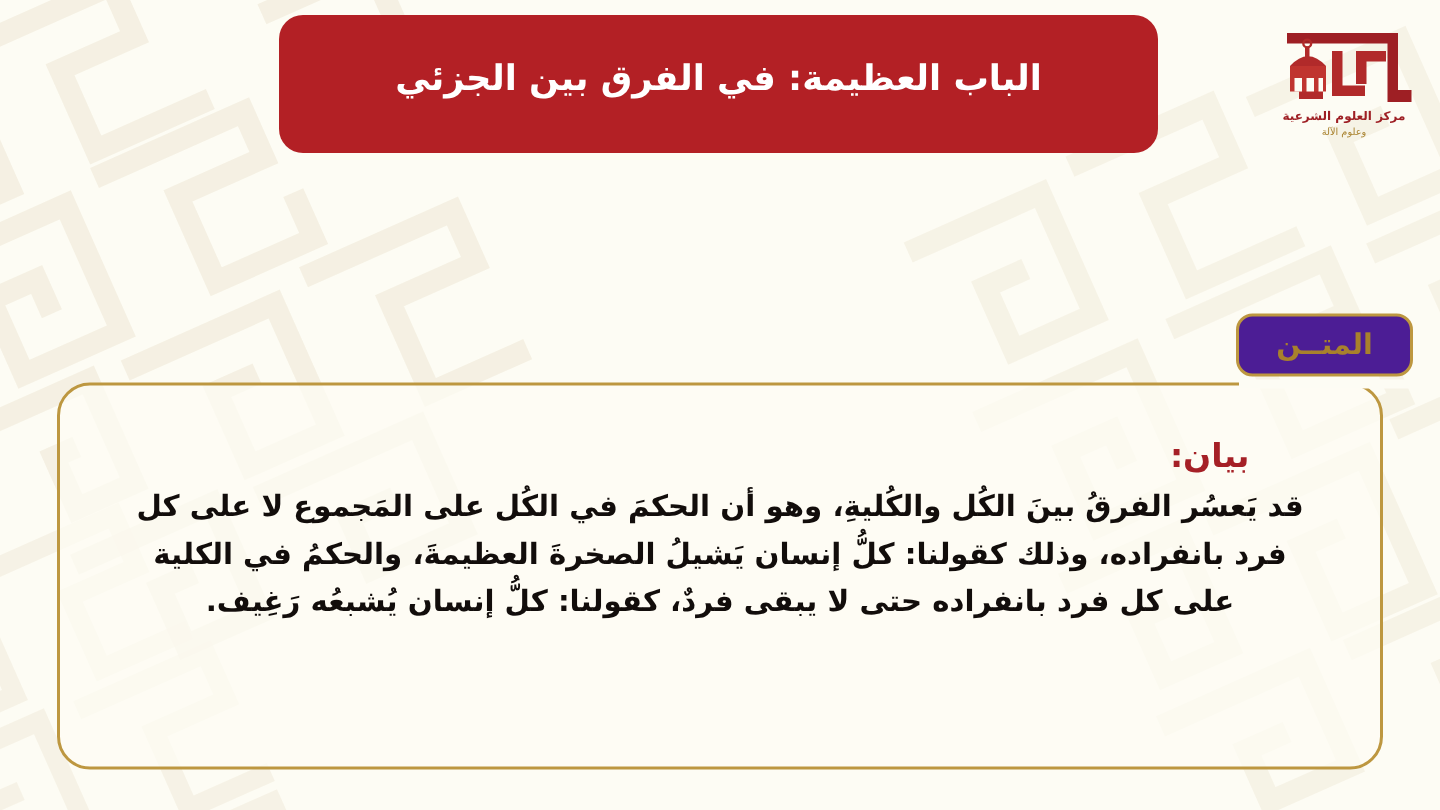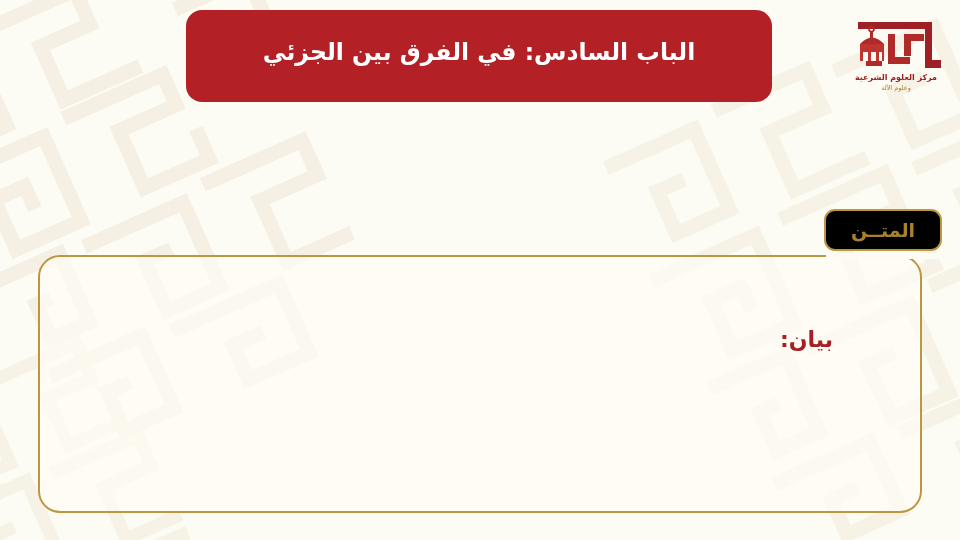--- a/index.html
+++ b/index.html
@@ -94,21 +94,21 @@
 
   
   #matn-tab {
     position: absolute;
     right: 18px;
     top: 209px;
     width: 118px;
     height: 42px;
     border: 2.2px solid #bd9740;
     border-radius: 11px;
-    background: #000000;
+    background: #4c1d95;
     display: flex;
     align-items: center;
     justify-content: center;
     z-index: 4;
     box-sizing: border-box;
   }
   #matn-tab-label {
     color: #a8812c;
     font-family: "DejaVu Sans", sans-serif;
     font-size: 19px;
@@ -140,21 +140,21 @@
     z-index: 3;
   }
 
   #content-inner {
     position: absolute;
     left: 38px;
     top: 255px;
     width: 884px;
     height: 258px;
     box-sizing: border-box;
-    padding: 72px 34px 20px 34px;
+    padding: 37px 34px 20px 34px;
     z-index: 5;
     direction: rtl;
     text-align: center;
   }
 
   #bayan-label {
     color: #a52026;
     font-family: "DejaVu Sans", sans-serif;
     font-weight: bold;
     font-size: 22px;
@@ -221,21 +221,21 @@
         <path d="M72 66 h50 v18 h-28 v30 h32"></path>
         <path d="M16 120 h42 v40 h-24 v-20 h12"></path>
         <path d="M70 124 h52 v38 h-28 v-18 h14"></path>
       </g>
     </svg>
 
   </div>
 
   <div id="title-banner">
     <div id="title-text">
-      <span>الباب السادس: في الفرق بين الجزئي</span><br>
+      <span>الباب العظيمة: في الفرق بين الجزئي</span><br>
     </div>
   </div>
 
   <svg id="logo" viewBox="0 0 104 82" xmlns="http://www.w3.org/2000/svg">
 
     <rect x="14" y="8" width="74" height="7" fill="#9e1f24"></rect>
     <rect x="81" y="8" width="7" height="46" fill="#9e1f24"></rect>
     <rect x="60" y="20" width="7" height="22" fill="#b12a2a"></rect>
     <rect x="60" y="20" width="20" height="7" fill="#b12a2a"></rect>
     <rect x="44" y="20" width="7" height="30" fill="#b12a2a"></rect>
@@ -260,15 +260,16 @@
 
   <div id="content-box"></div>
   <div id="tab-notch"></div>
 
   <div id="matn-tab">
     <span id="matn-tab-label">المتــن</span>
   </div>
 
   <div id="content-inner">
     <div id="bayan-label">بيان:</div>
+    <div id="body-paragraph">قد يَعسُر الفرقُ بينَ الكُل والكُليةِ، وهو أن الحكمَ في الكُل على المَجموع لا على كل فرد بانفراده، وذلك كقولنا: كلُّ إنسان يَشيلُ الصخرةَ العظيمةَ، والحكمُ في الكلية على كل فرد بانفراده حتى لا يبقى فردٌ، كقولنا: كلُّ إنسان يُشبعُه رَغِيف.</div>
   </div>
 
 </div>
 
 </body></html>

